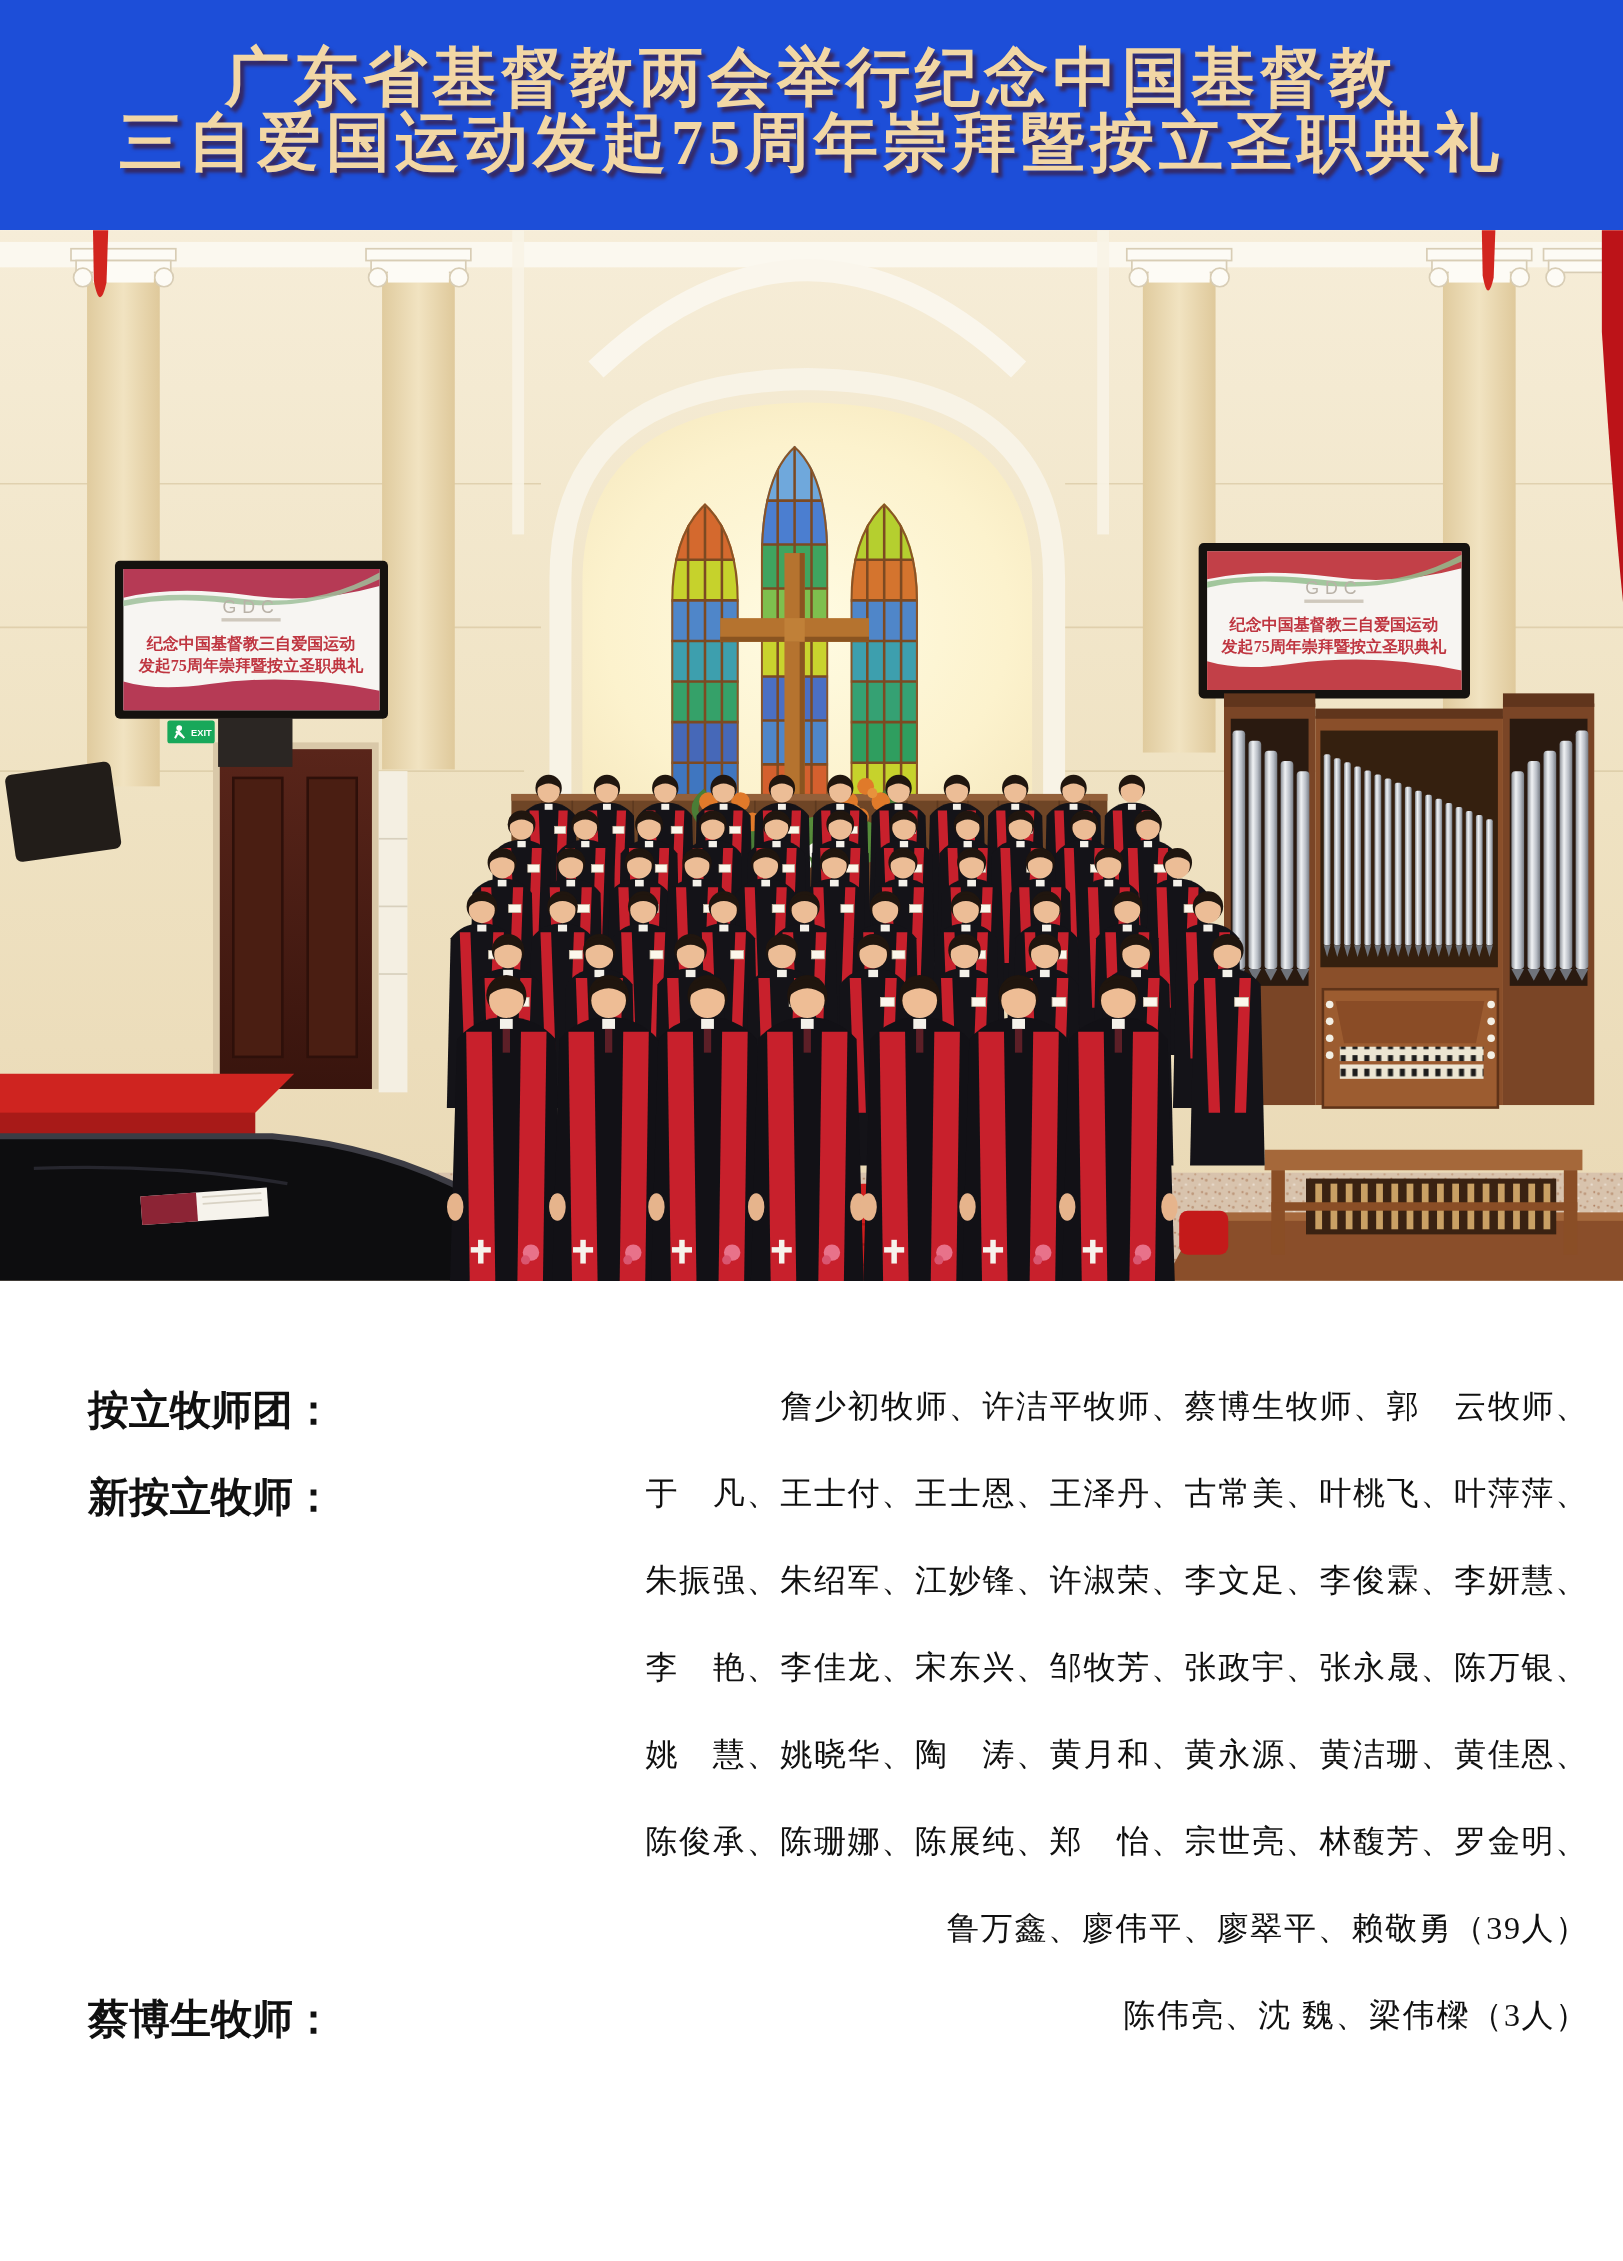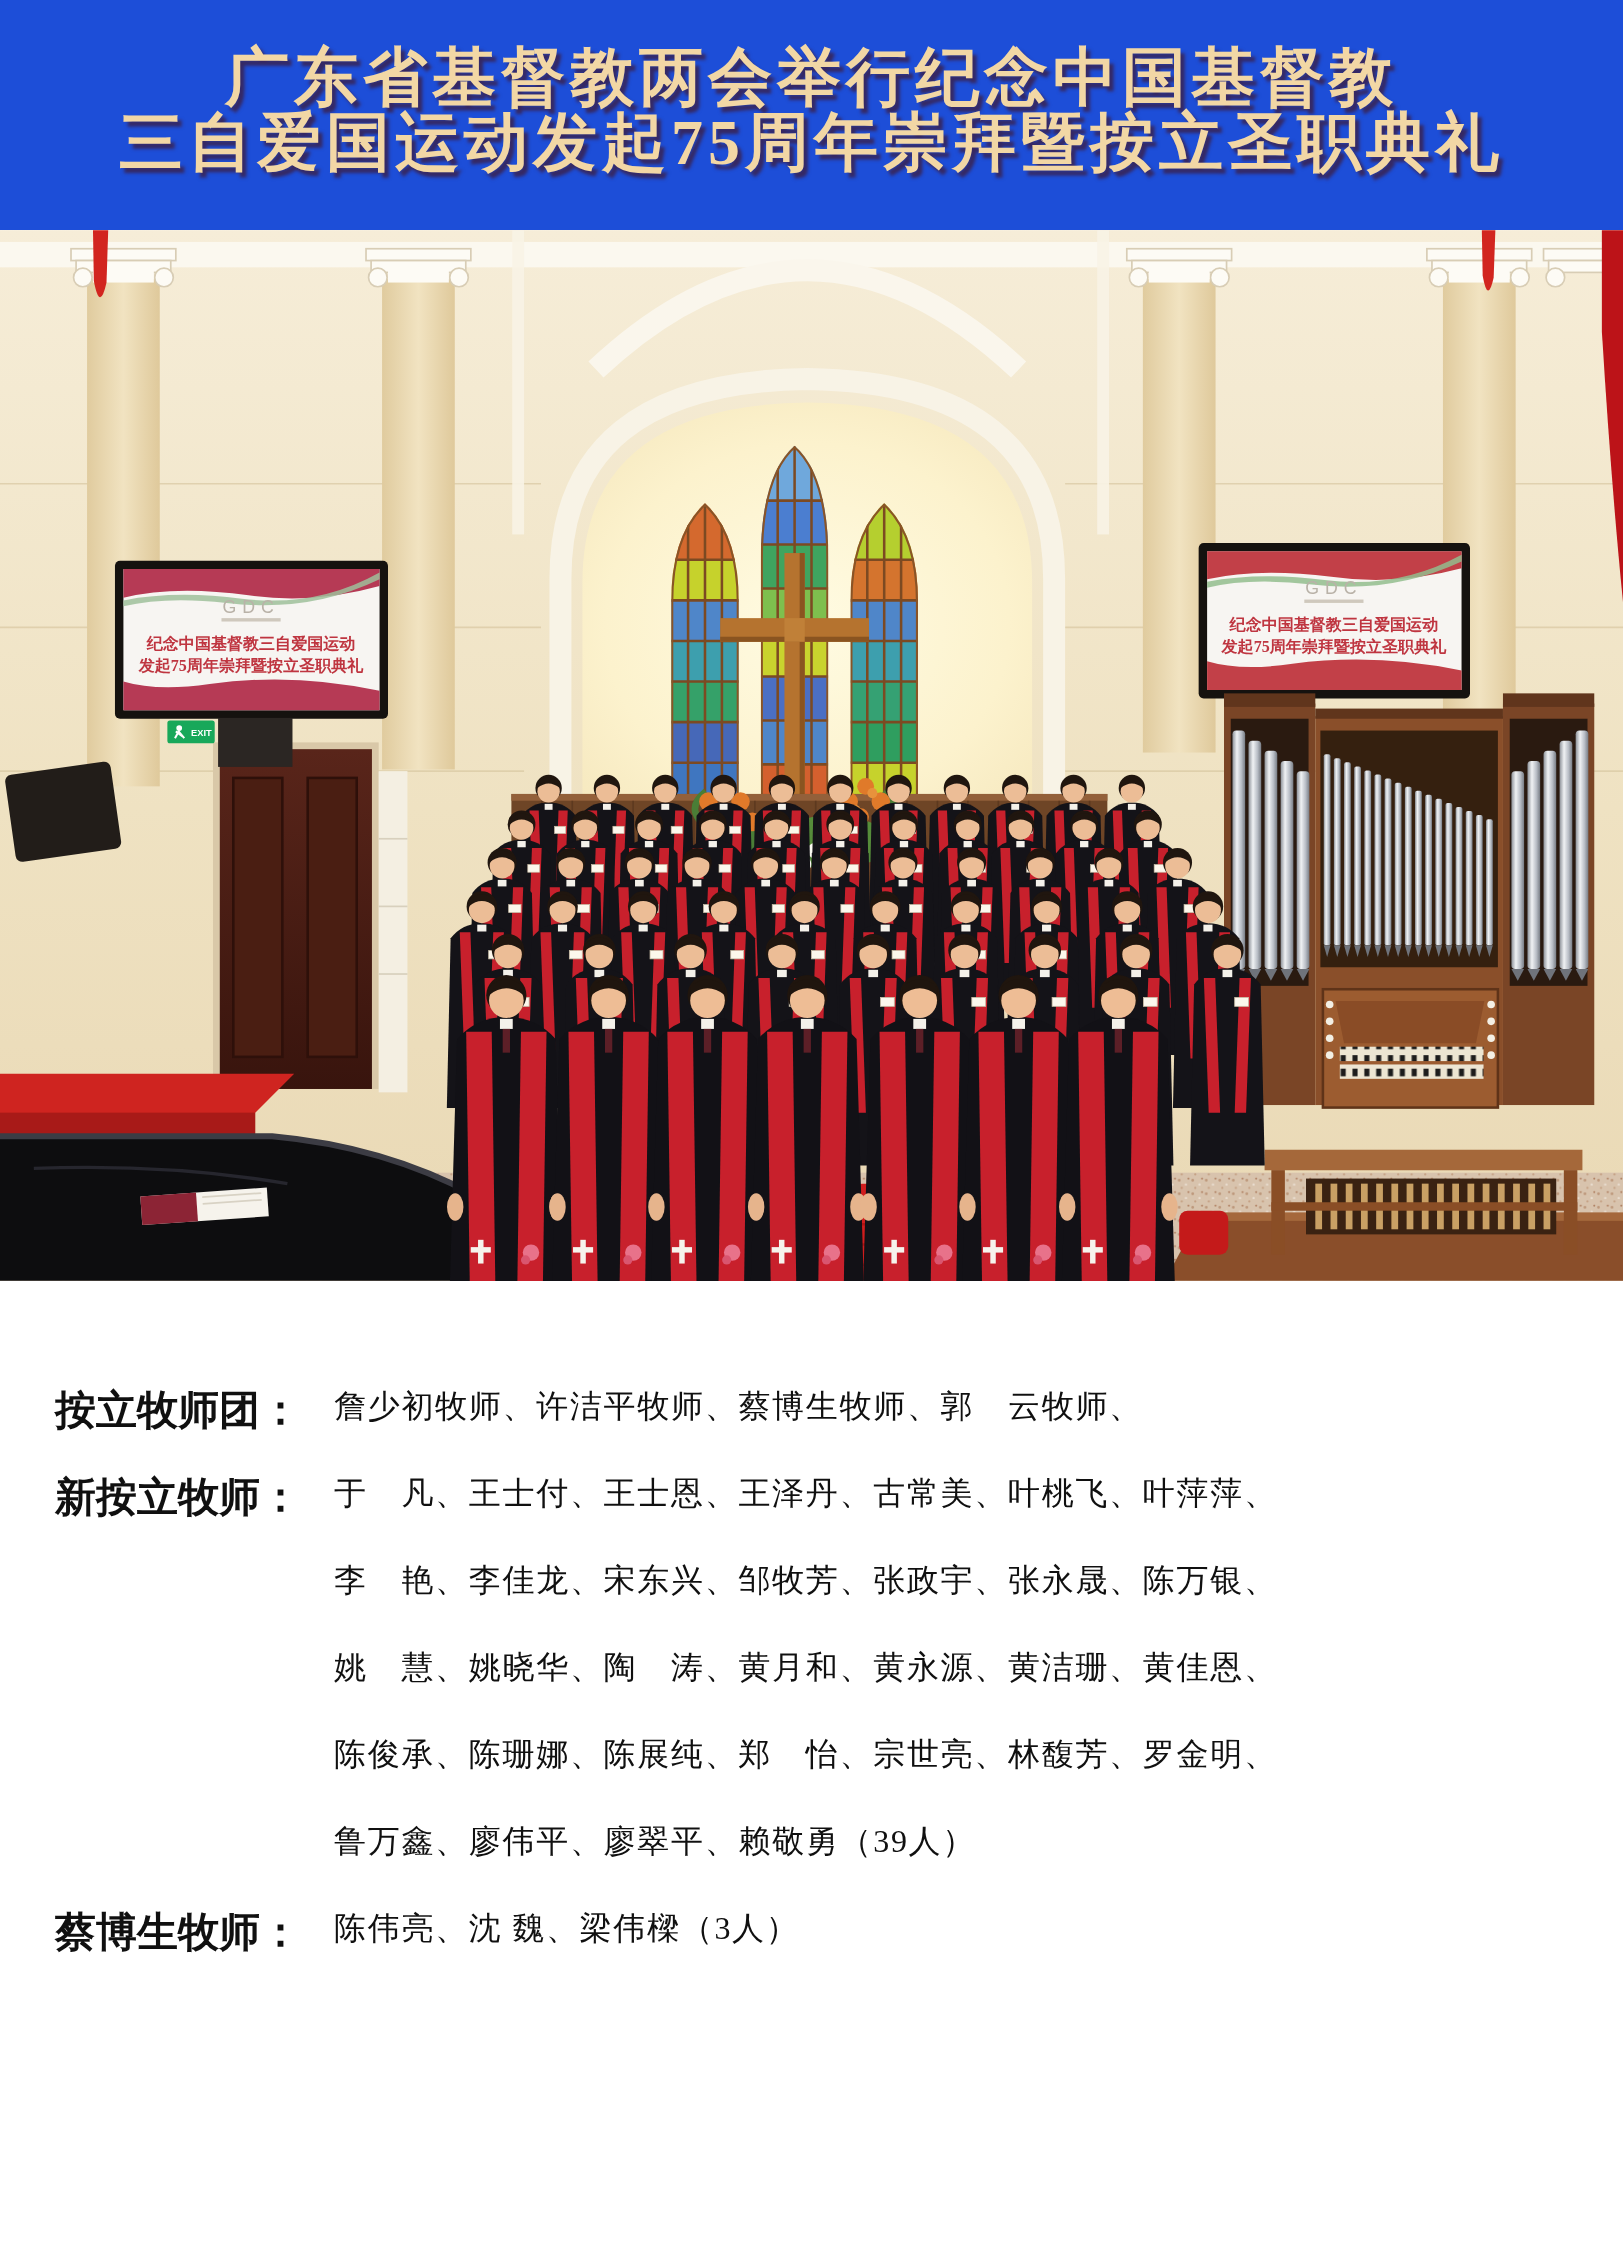--- a/index.html
+++ b/index.html
@@ -10,21 +10,21 @@
           display:flex;flex-direction:column;align-items:center;justify-content:center;
           row-gap:1px;padding-bottom:10px;box-sizing:border-box;}
   .banner .t{font-family:"Liberation Serif",serif;font-weight:bold;font-size:64px;
              letter-spacing:5px;color:#f2d7a5;line-height:1;white-space:nowrap;
              text-shadow:4.2px 5px 3.4px rgba(74,10,0,.55);}
   
   .photo{position:absolute;left:0;top:230px;width:1623px;height:1051px;}
   .photo svg{display:block;}
   
   .caption{position:absolute;left:0;top:1281px;width:1623px;height:923px;background:#fff;
-           box-sizing:border-box;padding:108px 34px 0 55px;color:#101010;}
+           box-sizing:border-box;padding:108px 34px 0 55px;color:#101010;text-align:right;}
   .cap-line{display:flex;align-items:flex-start;height:87px;}
   .cap-label{flex:0 0 279px;font-family:"Liberation Sans",sans-serif;font-weight:bold;
              font-size:41px;line-height:1.05;white-space:nowrap;letter-spacing:0;}
   .cap-text{flex:1;font-family:"Liberation Serif",serif;font-size:32px;line-height:1.08;
             white-space:nowrap;letter-spacing:1.7px;}
 </style>
 </head>
 <body>
 
 <div class="page">
@@ -598,20 +598,24 @@
     <div class="cap-line">
       <span class="cap-label">按立牧师团：</span>
       <span class="cap-text">詹少初牧师、许洁平牧师、蔡博生牧师、郭　云牧师、</span>
     </div>
     <div class="cap-line">
       <span class="cap-label">新按立牧师：</span>
       <span class="cap-text">于　凡、王士付、王士恩、王泽丹、古常美、叶桃飞、叶萍萍、</span>
     </div>
     <div class="cap-line">
       <span class="cap-label"></span>
+      <span class="cap-text">朱振强、朱绍军、江妙锋、许淑荣、李文足、李俊霖、李妍慧、</span>
+    </div>
+    <div class="cap-line">
+      <span class="cap-label"></span>
       <span class="cap-text">李　艳、李佳龙、宋东兴、邹牧芳、张政宇、张永晟、陈万银、</span>
     </div>
     <div class="cap-line">
       <span class="cap-label"></span>
       <span class="cap-text">姚　慧、姚晓华、陶　涛、黄月和、黄永源、黄洁珊、黄佳恩、</span>
     </div>
     <div class="cap-line">
       <span class="cap-label"></span>
       <span class="cap-text">陈俊承、陈珊娜、陈展纯、郑　怡、宗世亮、林馥芳、罗金明、</span>
     </div>

